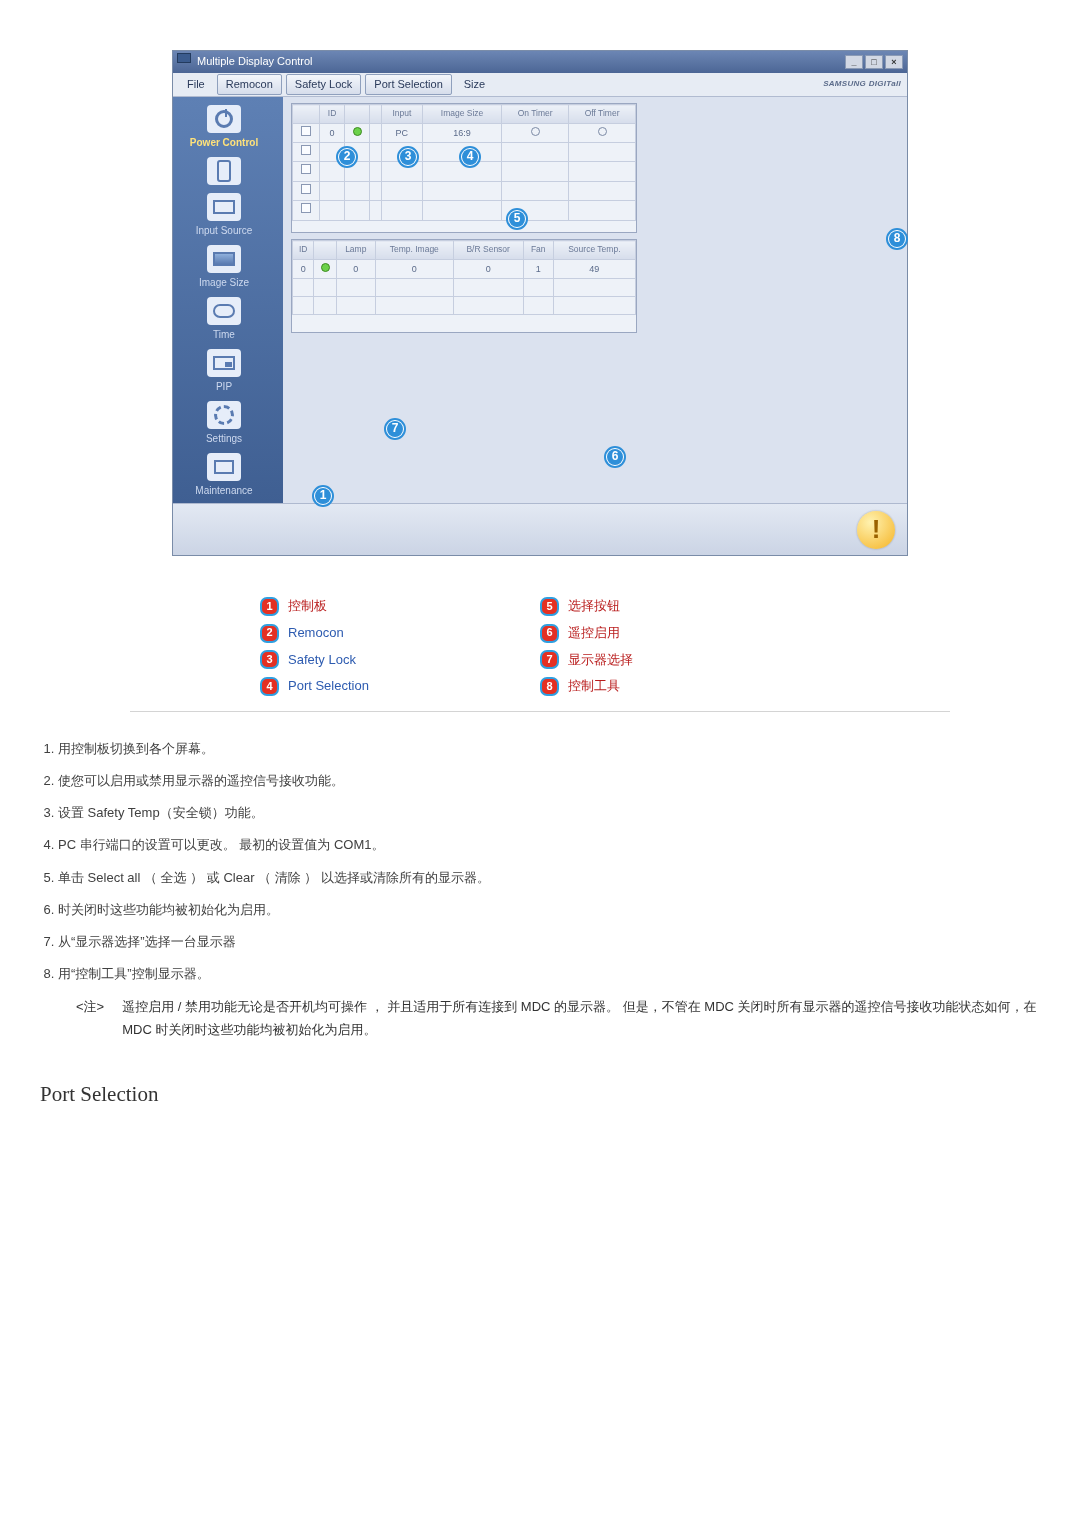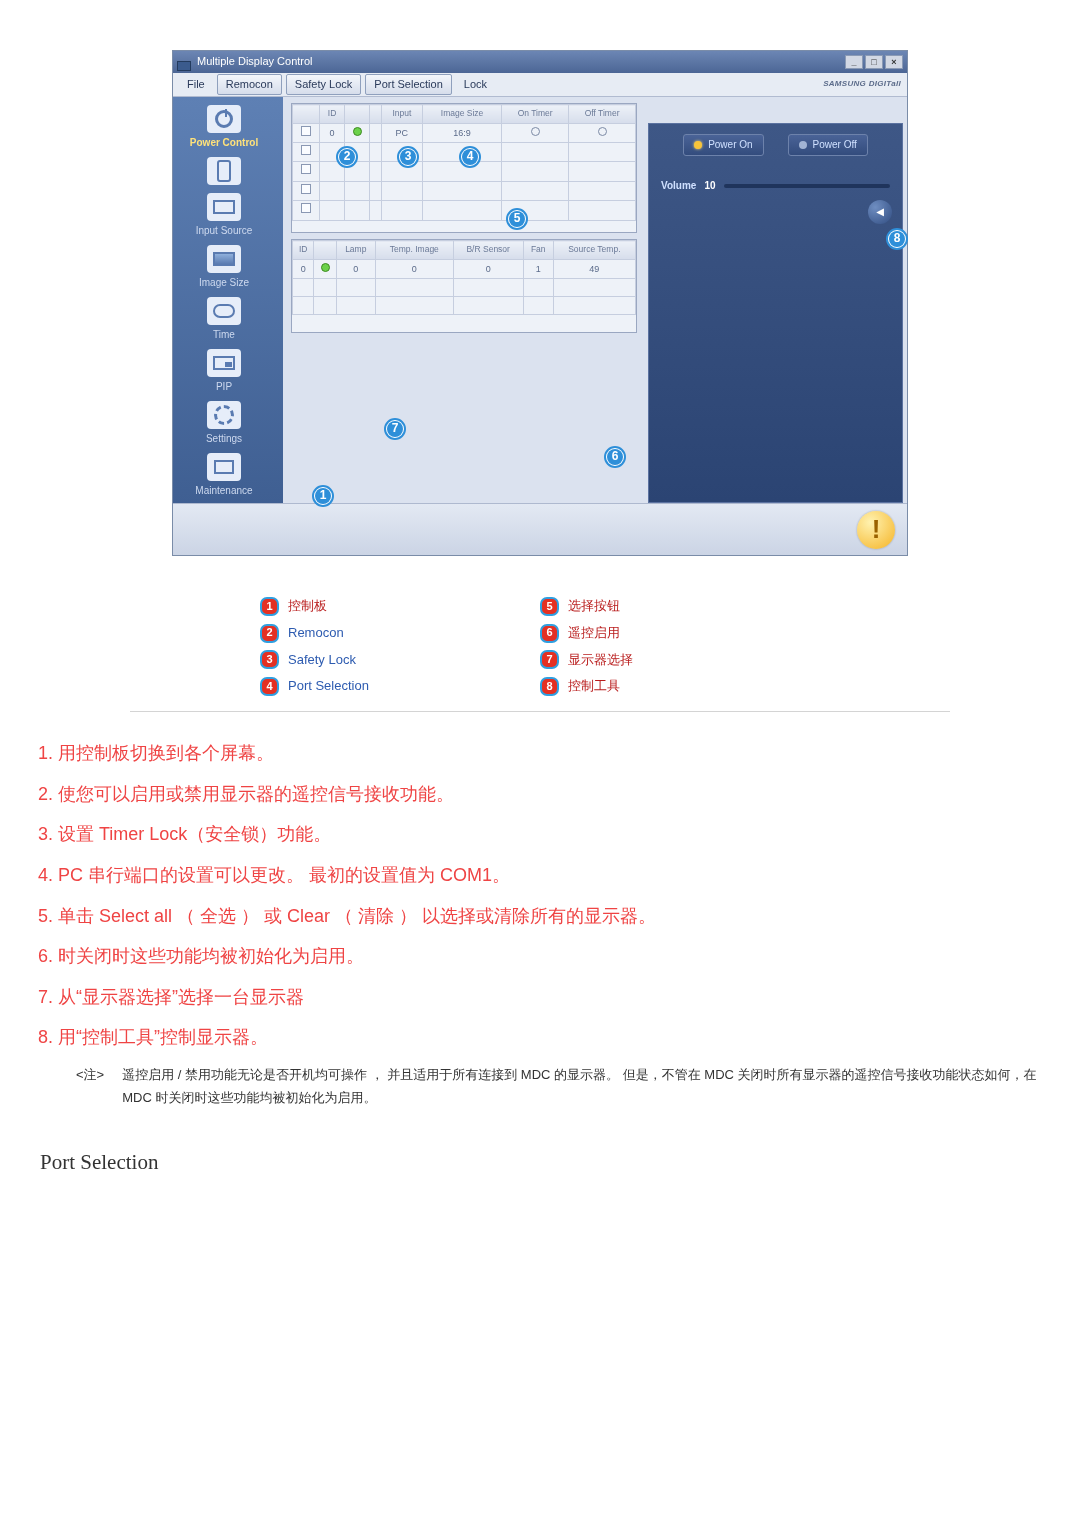--- a/index.html
+++ b/index.html
@@ -29,21 +29,21 @@
     .titlebar {
       display: flex;
       align-items: center;
       justify-content: space-between;
       background: linear-gradient(#6c86b4, #4c6695);
       color: #fff;
       font-size: 11px;
       height: 22px;
       padding: 0 4px;
     }
-    .titlebar-left { display: flex; align-items: flex-end; gap: 6px; }
+    .titlebar-left { display: flex; align-items: flex-start; gap: 6px; }
     .title-icon { width: 14px; height: 10px; background: #3b5b8d; border: 1px solid #233b5e; }
     .win-controls { display: flex; gap: 2px; }
     .win-btn {
       width: 18px; height: 14px; background: #d2d8e4; border: 1px solid #8a9ab5;
       font-size: 9px; font-weight: bold; color: #333; display: flex; align-items: center; justify-content: center;
     }
 
     .menubar {
       display: flex;
       align-items: center;
@@ -287,22 +287,22 @@
       height: 1px;
       background:#d4d4d4;
       margin: 10px auto 26px auto;
     }
 
     
     ol.notes {
       margin: 0 0 0 18px;
       padding: 0;
       list-style: decimal;
-      font-size: 18px;
-      color: #ef4444;
+      font-size: 13px;
+      color: #404040;
     }
     ol.notes li { margin-bottom: 10px; line-height: 1.7; }
 
     .footnote {
       margin-left: 36px;
       display: flex;
       gap: 18px;
       font-size: 13px;
       line-height: 1.8;
     }
@@ -345,21 +345,21 @@
           <span class="win-btn">□</span>
           <span class="win-btn">×</span>
         </div>
       </div>
 
       <div class="menubar">
         <span class="menu-item">File</span>
         <span class="menu-button">Remocon</span>
         <span class="menu-button">Safety Lock</span>
         <span class="menu-button">Port Selection</span>
-        <span class="menu-item">Lock</span>
+        <span class="menu-item">Size</span>
         <span class="menu-spacer"></span>
         <span class="samsung-logo">SAMSUNG DIGITall</span>
       </div>
 
       <div class="app-body">
 
         <div class="sidebar">
           <div class="sidebar-item active">
             <div class="sidebar-icon">
                 <div class="sico-power"></div>
@@ -475,39 +475,20 @@
                     <td></td>
                     <td></td>
                     <td></td>
                     <td></td>
                     <td></td>
                   </tr>
               </tbody>
             </table>
           </div>
 
-          <div class="right-panel">
-            <div class="pwr-row">
-              <div class="pwr-btn">
-                <span class="pwr-dot-on"></span>
-                <span>Power On</span>
-              </div>
-              <div class="pwr-btn">
-                <span class="pwr-dot-off"></span>
-                <span>Power Off</span>
-              </div>
-            </div>
-
-            <div class="volume-row">
-              <span style="font-weight:bold;">Volume</span>
-              <span style="color:#fff;font-weight:bold;">10</span>
-              <div class="volume-bar"></div>
-            </div>
-            <div class="speaker-circle">◀</div>
-          </div>
 
           <div class="bottom-grid">
             <table>
               <thead>
                 <tr>
                   <th>ID</th>
                   <th></th>
                   <th>Lamp</th>
                   <th>Temp. Image</th>
                   <th>B/R Sensor</th>
@@ -618,21 +599,21 @@
       <span class="legend-badge">8</span>
       <span class="red">控制工具</span>
     </div>
 </div>
 
 <div class="legend-hr"></div>
 
 <ol class="notes">
   <li>用控制板切换到各个屏幕。</li>
   <li>使您可以启用或禁用显示器的遥控信号接收功能。</li>
-  <li>设置 Timer Lock（安全锁）功能。</li>
+  <li>设置 Safety Temp（安全锁）功能。</li>
   <li>PC 串行端口的设置可以更改。 最初的设置值为 COM1。</li>
   <li>单击 Select all （ 全选 ） 或 Clear （ 清除 ） 以选择或清除所有的显示器。</li>
   <li>时关闭时这些功能均被初始化为启用。</li>
   <li>从“显示器选择”选择一台显示器</li>
   <li>用“控制工具”控制显示器。</li>
 </ol>
 
 <div class="footnote">
   <span class="tag">&lt;注&gt;</span>
   <span class="text">遥控启用 / 禁用功能无论是否开机均可操作 ， 并且适用于所有连接到 MDC 的显示器。 但是，不管在 MDC 关闭时所有显示器的遥控信号接收功能状态如何，在 MDC 时关闭时这些功能均被初始化为启用。</span>

